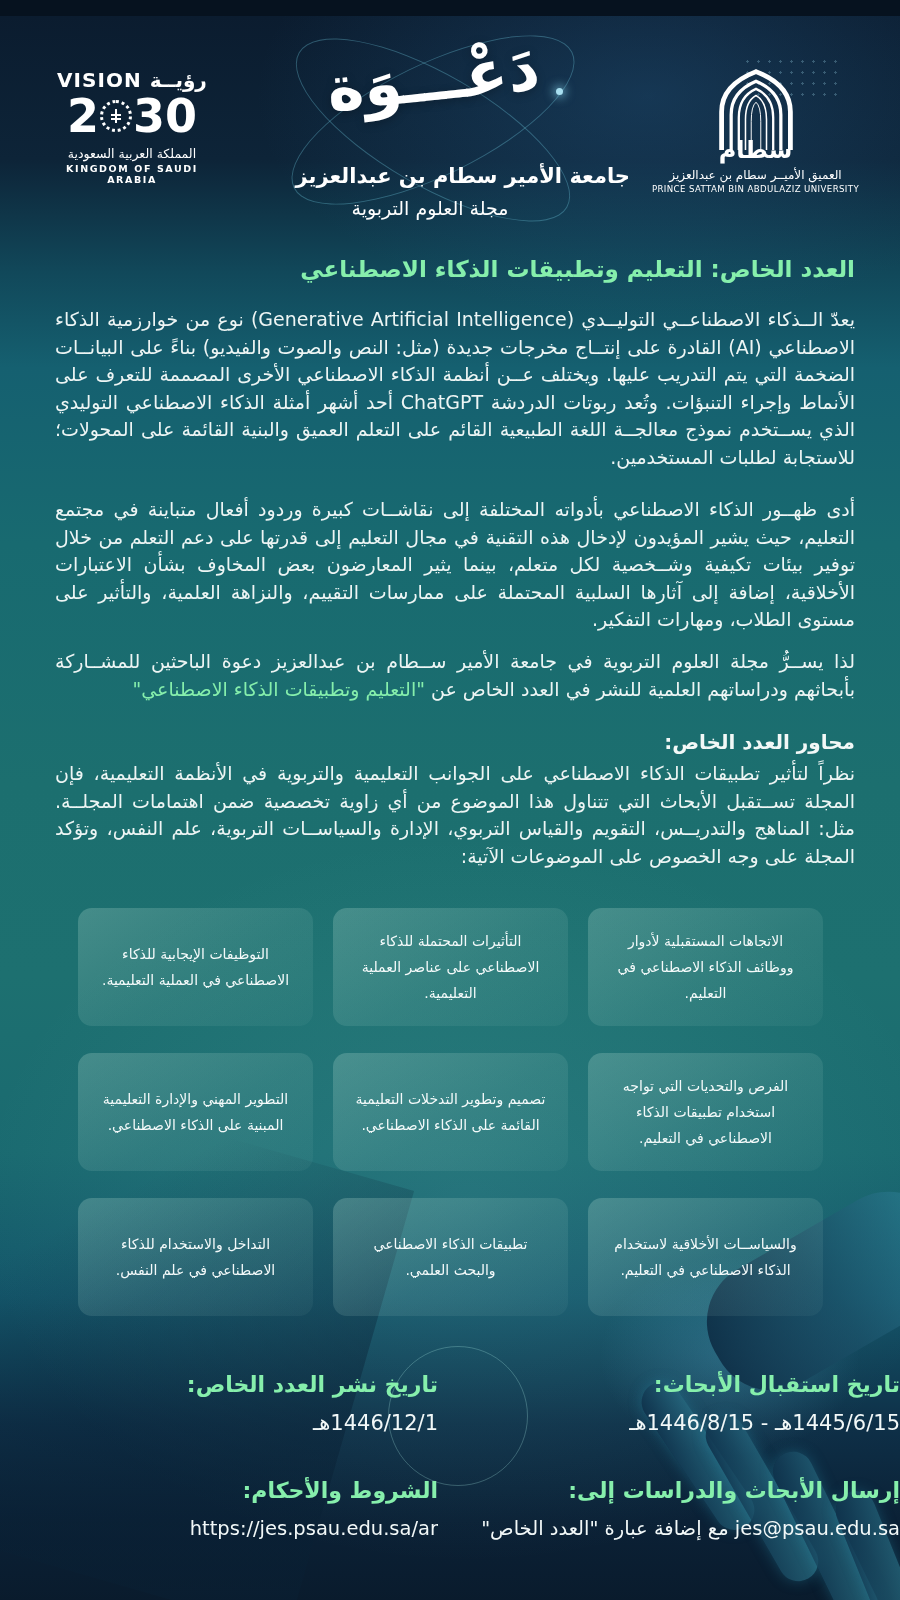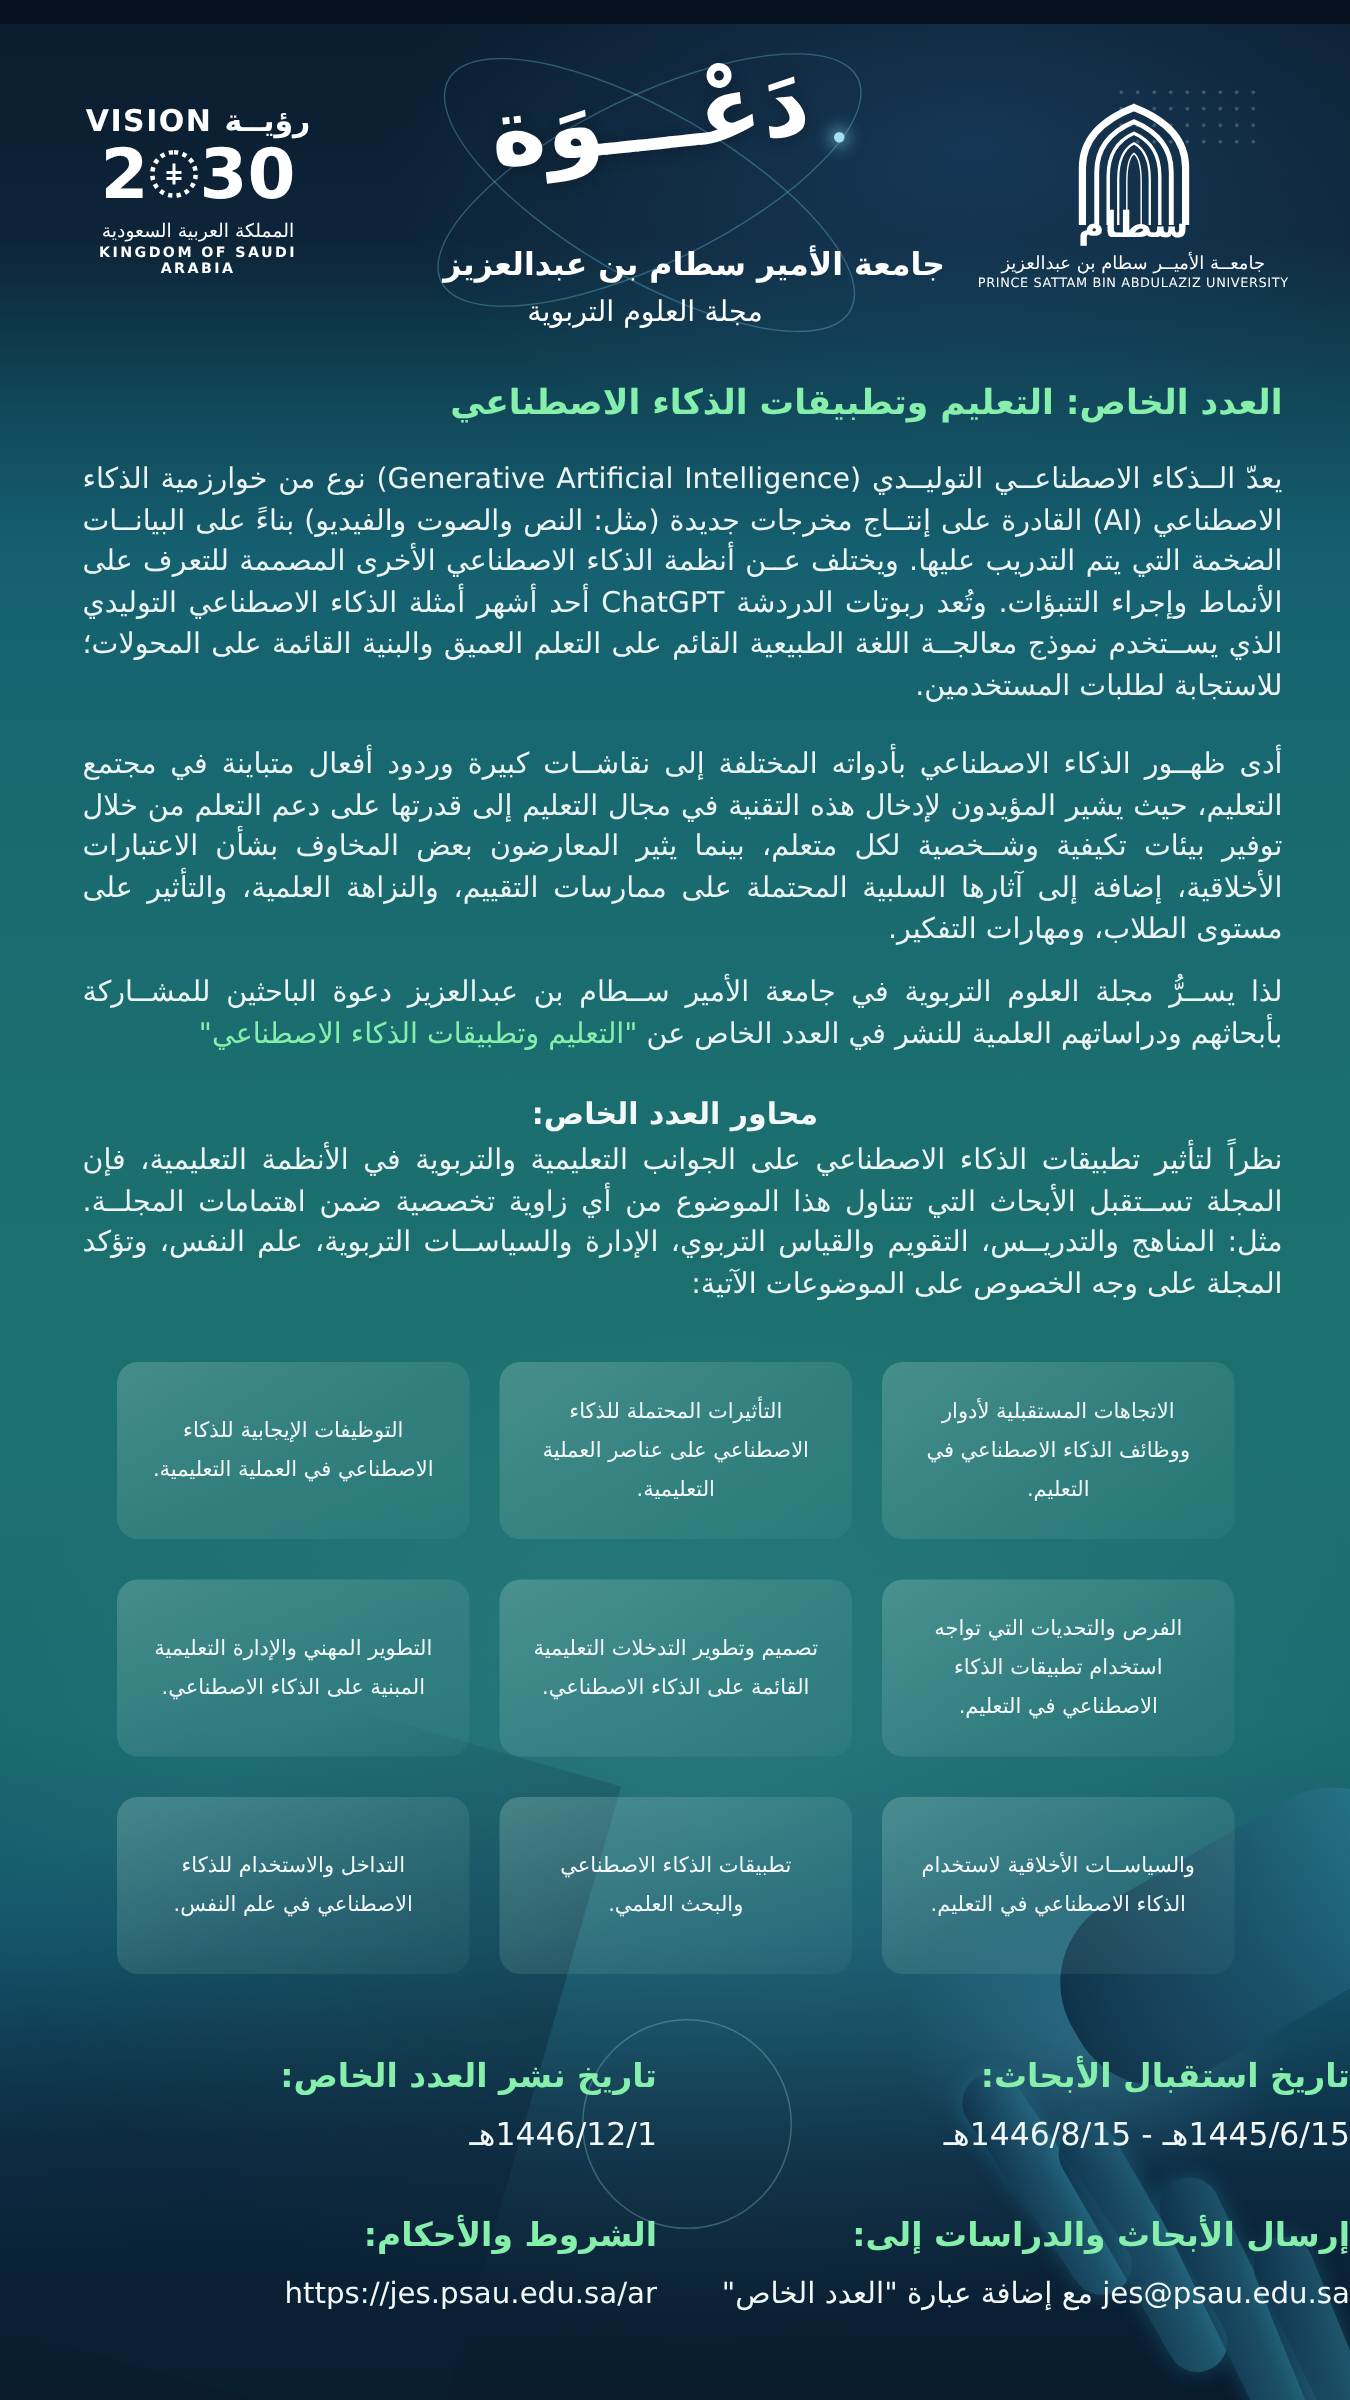--- a/index.html
+++ b/index.html
@@ -55,21 +55,21 @@
   .uni-kufic{ font-size:24px; font-weight:bold; letter-spacing:2px; margin-top:-14px; }
   .uni-cap-ar{ font-size:12px; margin-top:4px; white-space:nowrap; }
   .uni-cap-en{ font-size:8.6px; letter-spacing:.4px; margin-top:2px; direction:ltr; white-space:nowrap; }
   
   .title{ position:absolute; top:240px; left:45px; right:45px; text-align:right;
     font-size:23px; font-weight:bold; color:#86EFAC; }
   .para{ position:absolute; left:55px; right:45px; font-size:19px; line-height:27.5px;
     text-align:justify; color:#edf5f4; }
   .p1{ top:290px; } .p2{ top:480px; } .p3{ top:632px; }
   .green{ color:#86EFAC; }
-  .themes-heading{ position:absolute; top:714px; left:45px; right:45px; text-align:center; font-size:20px; font-weight:bold; color:#f2f8f7; }
+  .themes-heading{ position:absolute; top:714px; left:45px; right:45px; text-align:right; font-size:20px; font-weight:bold; color:#f2f8f7; }
   .p4{ top:744px; }
   .topics{ position:absolute; top:892px; right:77px; left:78px; direction:rtl;
     display:grid; grid-template-columns:repeat(3,1fr); gap:27px 20px; }
   .topic{ height:118px; border-radius:14px; padding:12px 18px;
     display:flex; align-items:center;
     background:linear-gradient(150deg, rgba(178,218,207,.27) 0%, rgba(178,218,207,.12) 55%, rgba(178,218,207,.05) 100%);
     font-size:14px; line-height:26px; color:#f4fafa; text-align:center; }
   
   .footer-row{ position:absolute; left:0; right:0; display:grid; grid-template-columns:1fr 1fr; direction:rtl; }
   .fr1{ top:1356px; } .fr2{ top:1462px; }
@@ -123,21 +123,21 @@
     <svg width="96" height="86" viewBox="0 0 100 90">
       <g fill="none" stroke="#ffffff">
         <path d="M14,90 V50 Q14,22 50,8 Q86,22 86,50 V90" stroke-width="5"></path>
         <path d="M24,90 V53 Q24,29 50,18 Q76,29 76,53 V90" stroke-width="3.4"></path>
         <path d="M32,90 V56 Q32,34 50,26 Q68,34 68,56 V90" stroke-width="2.4"></path>
         <path d="M39,90 V58 Q39,39 50,33 Q61,39 61,58 V90" stroke-width="1.6"></path>
         <path d="M45,90 V60 Q45,44 50,40 Q55,44 55,60 V90" stroke-width="1"></path>
       </g>
     </svg>
     <div class="uni-kufic">سطام</div>
-    <div class="uni-cap-ar">جامعــة الأميــر سطام بن عبدالعزيز</div>
+    <div class="uni-cap-ar">العميق الأميــر سطام بن عبدالعزيز</div>
     <div class="uni-cap-en">PRINCE SATTAM BIN ABDULAZIZ UNIVERSITY</div>
   </div>
 
   <h1 class="title">العدد الخاص: التعليم وتطبيقات الذكاء الاصطناعي</h1>
 
   <p class="para p1">يعدّ الــذكاء الاصطناعــي التوليــدي (Generative Artificial Intelligence) نوع من خوارزمية الذكاء الاصطناعي (AI) القادرة على إنتــاج مخرجات جديدة (مثل: النص والصوت والفيديو) بناءً على البيانــات الضخمة التي يتم التدريب عليها. ويختلف عــن أنظمة الذكاء الاصطناعي الأخرى المصممة للتعرف على الأنماط وإجراء التنبؤات. وتُعد ربوتات الدردشة ChatGPT أحد أشهر أمثلة الذكاء الاصطناعي التوليدي الذي يســتخدم نموذج معالجــة اللغة الطبيعية القائم على التعلم العميق والبنية القائمة على المحولات؛ للاستجابة لطلبات المستخدمين.</p>
   <p class="para p2">أدى ظهــور الذكاء الاصطناعي بأدواته المختلفة إلى نقاشــات كبيرة وردود أفعال متباينة في مجتمع التعليم، حيث يشير المؤيدون لإدخال هذه التقنية في مجال التعليم إلى قدرتها على دعم التعلم من خلال توفير بيئات تكيفية وشــخصية لكل متعلم، بينما يثير المعارضون بعض المخاوف بشأن الاعتبارات الأخلاقية، إضافة إلى آثارها السلبية المحتملة على ممارسات التقييم، والنزاهة العلمية، والتأثير على مستوى الطلاب، ومهارات التفكير.</p>
   <p class="para p3">
     <span>لذا يســرُّ مجلة العلوم التربوية في جامعة الأمير ســطام بن عبدالعزيز دعوة الباحثين للمشــاركة بأبحاثهم ودراساتهم العلمية للنشر في العدد الخاص عن </span><span class="green">"التعليم وتطبيقات الذكاء الاصطناعي"</span>
   </p>

